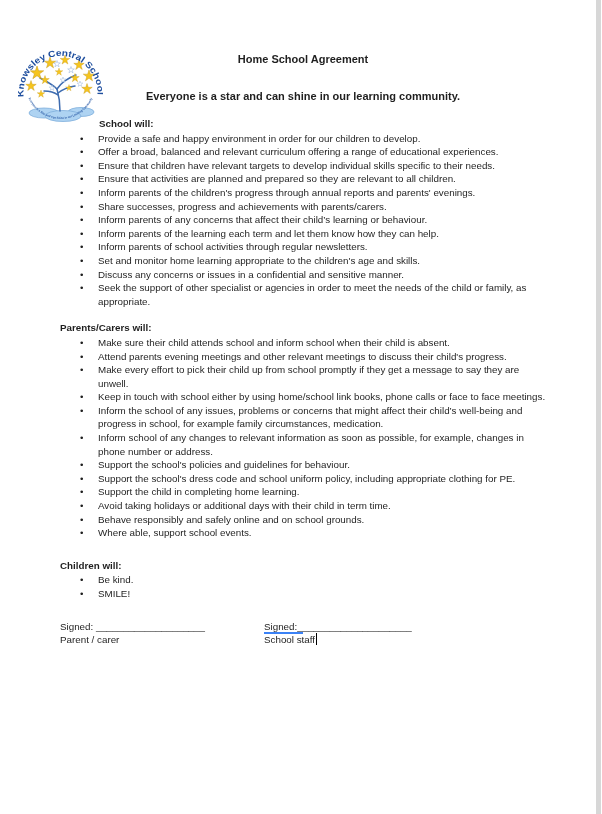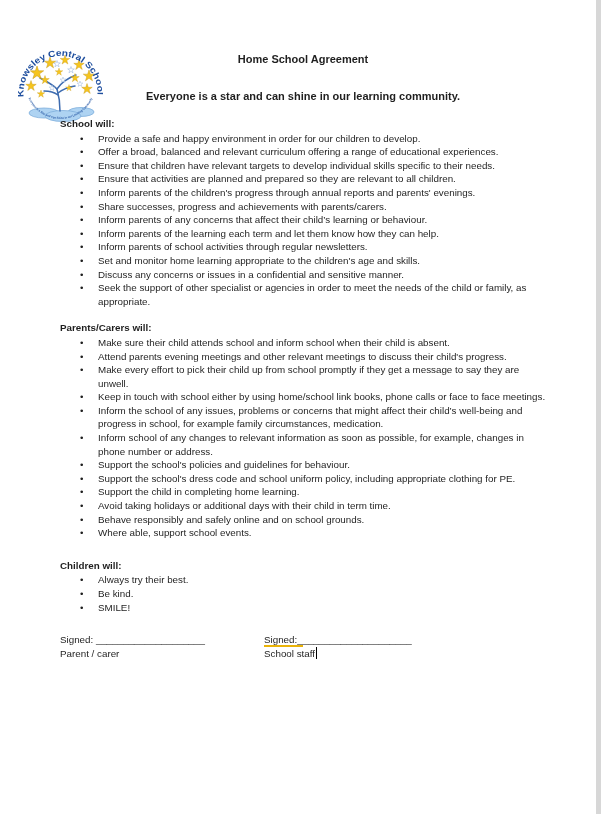--- a/index.html
+++ b/index.html
@@ -29,35 +29,35 @@
   .doc-title { font-size: 11px; font-weight: bold; line-height: 14px; }
   .doc-subtitle { font-size: 11px; font-weight: bold; margin-top: 23px; line-height: 14px; }
   
   .content {
     position: absolute; left: 60px; top: 117px; width: 486px;
     font-size: 9.8px; line-height: 13.6px;
   }
   .content h2 {
     font-size: 9.8px; font-weight: bold; margin: 0 0 1px 0; line-height: 13.6px;
   }
-  .content h2.indented { }
+  .content h2.indented { margin-left: 39px; }
   .content section { margin: 0; }
   .content section:nth-of-type(2) { margin-top: 13px; }
   .content section:nth-of-type(3) { margin-top: 19px; }
   .content ul { margin: 0; padding: 0; list-style: none; }
   .content li { position: relative; padding-left: 38px; }
   .content li::before {
     content: "\2022"; position: absolute; left: 20px; top: 0;
   }
   
   .sig-row { display: flex; margin-top: 19px; }
   .sig-col.left { width: 204px; flex: 0 0 204px; }
   .sig-col.right { flex: 1; }
   .sig-line { white-space: pre; }
-  .blue-ul { border-bottom: 2px solid #eab308; }
+  .blue-ul { border-bottom: 2px solid #3b82f6; }
   .caret {
     display: inline-block; width: 1px; height: 12px; background: #000;
     vertical-align: -2px; margin-left: 1px;
   }
 </style>
 </head>
 <body>
 
 <div class="page">
 
@@ -153,21 +153,20 @@
             <li>Support the child in completing home learning.</li>
             <li>Avoid taking holidays or additional days with their child in term time.</li>
             <li>Behave responsibly and safely online and on school grounds.</li>
             <li>Where able, support school events.</li>
           </ul>
   </section>
 
   <section>
     <h2>Children will:</h2>
     <ul>
-            <li>Always try their best.</li>
             <li>Be kind.</li>
             <li>SMILE!</li>
           </ul>
   </section>
 </div>
 
     <div class="sig-row">
       <div class="sig-col left">
         <div class="sig-line"><span>Signed:</span><span> ____________________</span></div>
         <div class="sig-role">Parent / carer</div>

